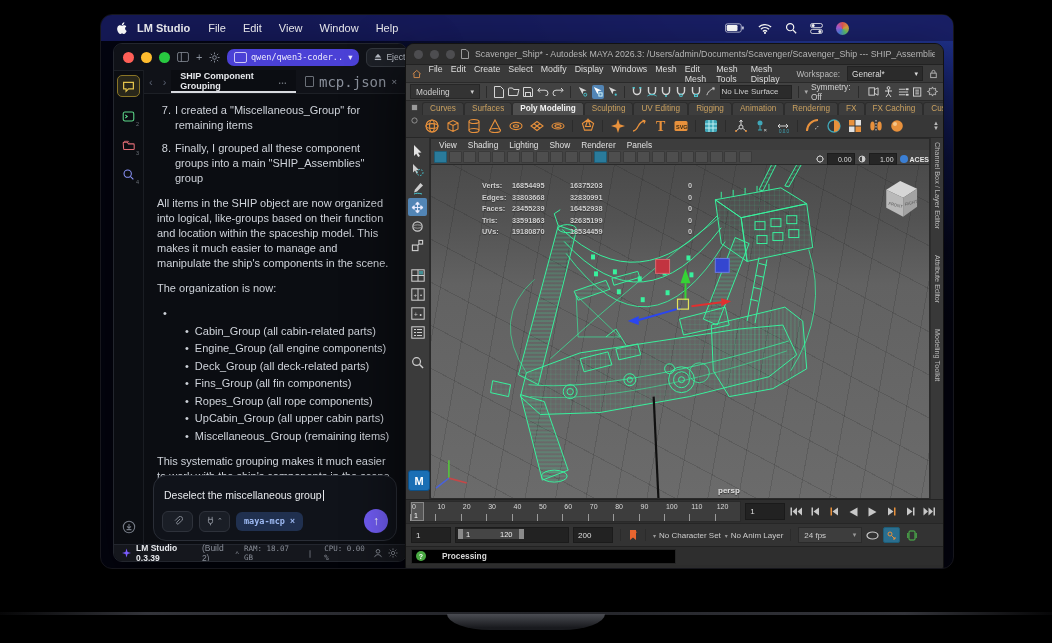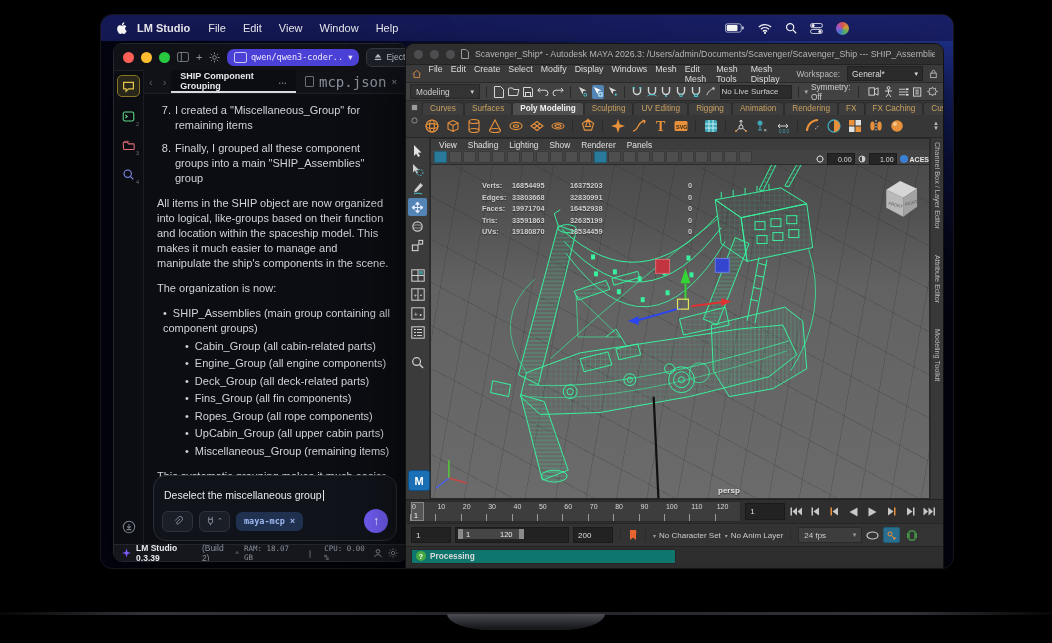--- a/index.html
+++ b/index.html
@@ -142,21 +142,21 @@
   #my-range{height:22px;background:#333;display:flex;align-items:center;gap:4px;padding:0 5px;border-top:1px solid #262626;}
   .rng-box{width:30px;height:14px;background:#222;border:1px solid #1b1b1b;color:#ddd;font-size:8px;display:flex;align-items:center;padding:0 4px;}
   #rng-track{position:relative;width:112px;height:14px;background:#222;border:1px solid #1b1b1b;}
   #rng-bar{position:absolute;left:2px;top:1px;width:66px;height:10px;background:#454545;}
   .rng-h{position:absolute;top:1px;width:5px;height:10px;background:#8a8a8a;}
   #rng-lab1{position:absolute;left:10px;top:2px;font-size:7.5px;color:#eee;}
   #rng-lab2{position:absolute;left:44px;top:2px;font-size:7.5px;color:#eee;}
   .dd{display:flex;align-items:center;gap:3px;font-size:8px;color:#ccc;}
   #fps-box{display:flex;align-items:center;gap:4px;background:#3d3d3d;border:1px solid #2a2a2a;height:14px;padding:0 5px;font-size:8px;min-width:52px;}
   #my-help{height:18px;background:#2e2e2e;display:flex;align-items:center;gap:6px;padding:0 5px;border-top:1px solid #222;}
-  #proc-box{flex:0 0 255px;height:13px;background:#0f766e;border:1px solid #262626;display:flex;align-items:center;gap:4px;padding:0 4px;
+  #proc-box{flex:0 0 255px;height:13px;background:#000000;border:1px solid #262626;display:flex;align-items:center;gap:16px;padding:0 4px;
     font-size:8.3px;font-weight:bold;color:#d8d8d8;}
   #help-ic{width:10px;height:10px;border-radius:50%;background:#49a942;color:#fff;font-size:7px;display:flex;align-items:center;justify-content:center;font-weight:bold;}
   #mel-wrap{margin-left:auto;display:flex;align-items:center;gap:4px;}
   #mel-wrap .lbl{font-size:8.3px;font-weight:bold;color:#ccc;}
   .mel-box{height:12px;background:#1f1f1f;border:1px solid #161616;}
   svg{display:block;}
 </style>
 </head>
 <body>
 
@@ -313,21 +313,21 @@
                   <span>I created a "Miscellaneous_Group" for remaining items</span>
                 </li>
                 <li>
                   <span class="num">8.</span>
                   <span>Finally, I grouped all these component groups into a main "SHIP_Assemblies" group</span>
                 </li>
               </ol>
             <p>All items in the SHIP object are now organized into logical, like-groups based on their function and location within the spaceship model. This makes it much easier to manage and manipulate the ship's components in the scene.</p>
             <p>The organization is now:</p>
             <ul class="mainb">
-              <li><span>SHIP_Assemblies (main group containing all component groups)</span>
+              <li>
                 <ul class="subb">
 
                 <li><span>Cabin_Group (all cabin-related parts)</span></li>
                     <li><span>Engine_Group (all engine components)</span></li>
                     <li><span>Deck_Group (all deck-related parts)</span></li>
                     <li><span>Fins_Group (all fin components)</span></li>
                     <li><span>Ropes_Group (all rope components)</span></li>
                     <li><span>UpCabin_Group (all upper cabin parts)</span></li>
                     <li><span>Miscellaneous_Group (remaining items)</span></li>
                   </ul>
@@ -981,21 +981,21 @@
                   <span>0</span>
                 </div>
                 <div class="hud-row">
                   <span>Edges:</span>
                   <span>33803668</span>
                   <span>32830991</span>
                   <span>0</span>
                 </div>
                 <div class="hud-row">
                   <span>Faces:</span>
-                  <span>19971704</span>
+                  <span>23455239</span>
                   <span>16452938</span>
                   <span>0</span>
                 </div>
                 <div class="hud-row">
                   <span>Tris:</span>
                   <span>33591863</span>
                   <span>32635199</span>
                   <span>0</span>
                 </div>
                 <div class="hud-row">

